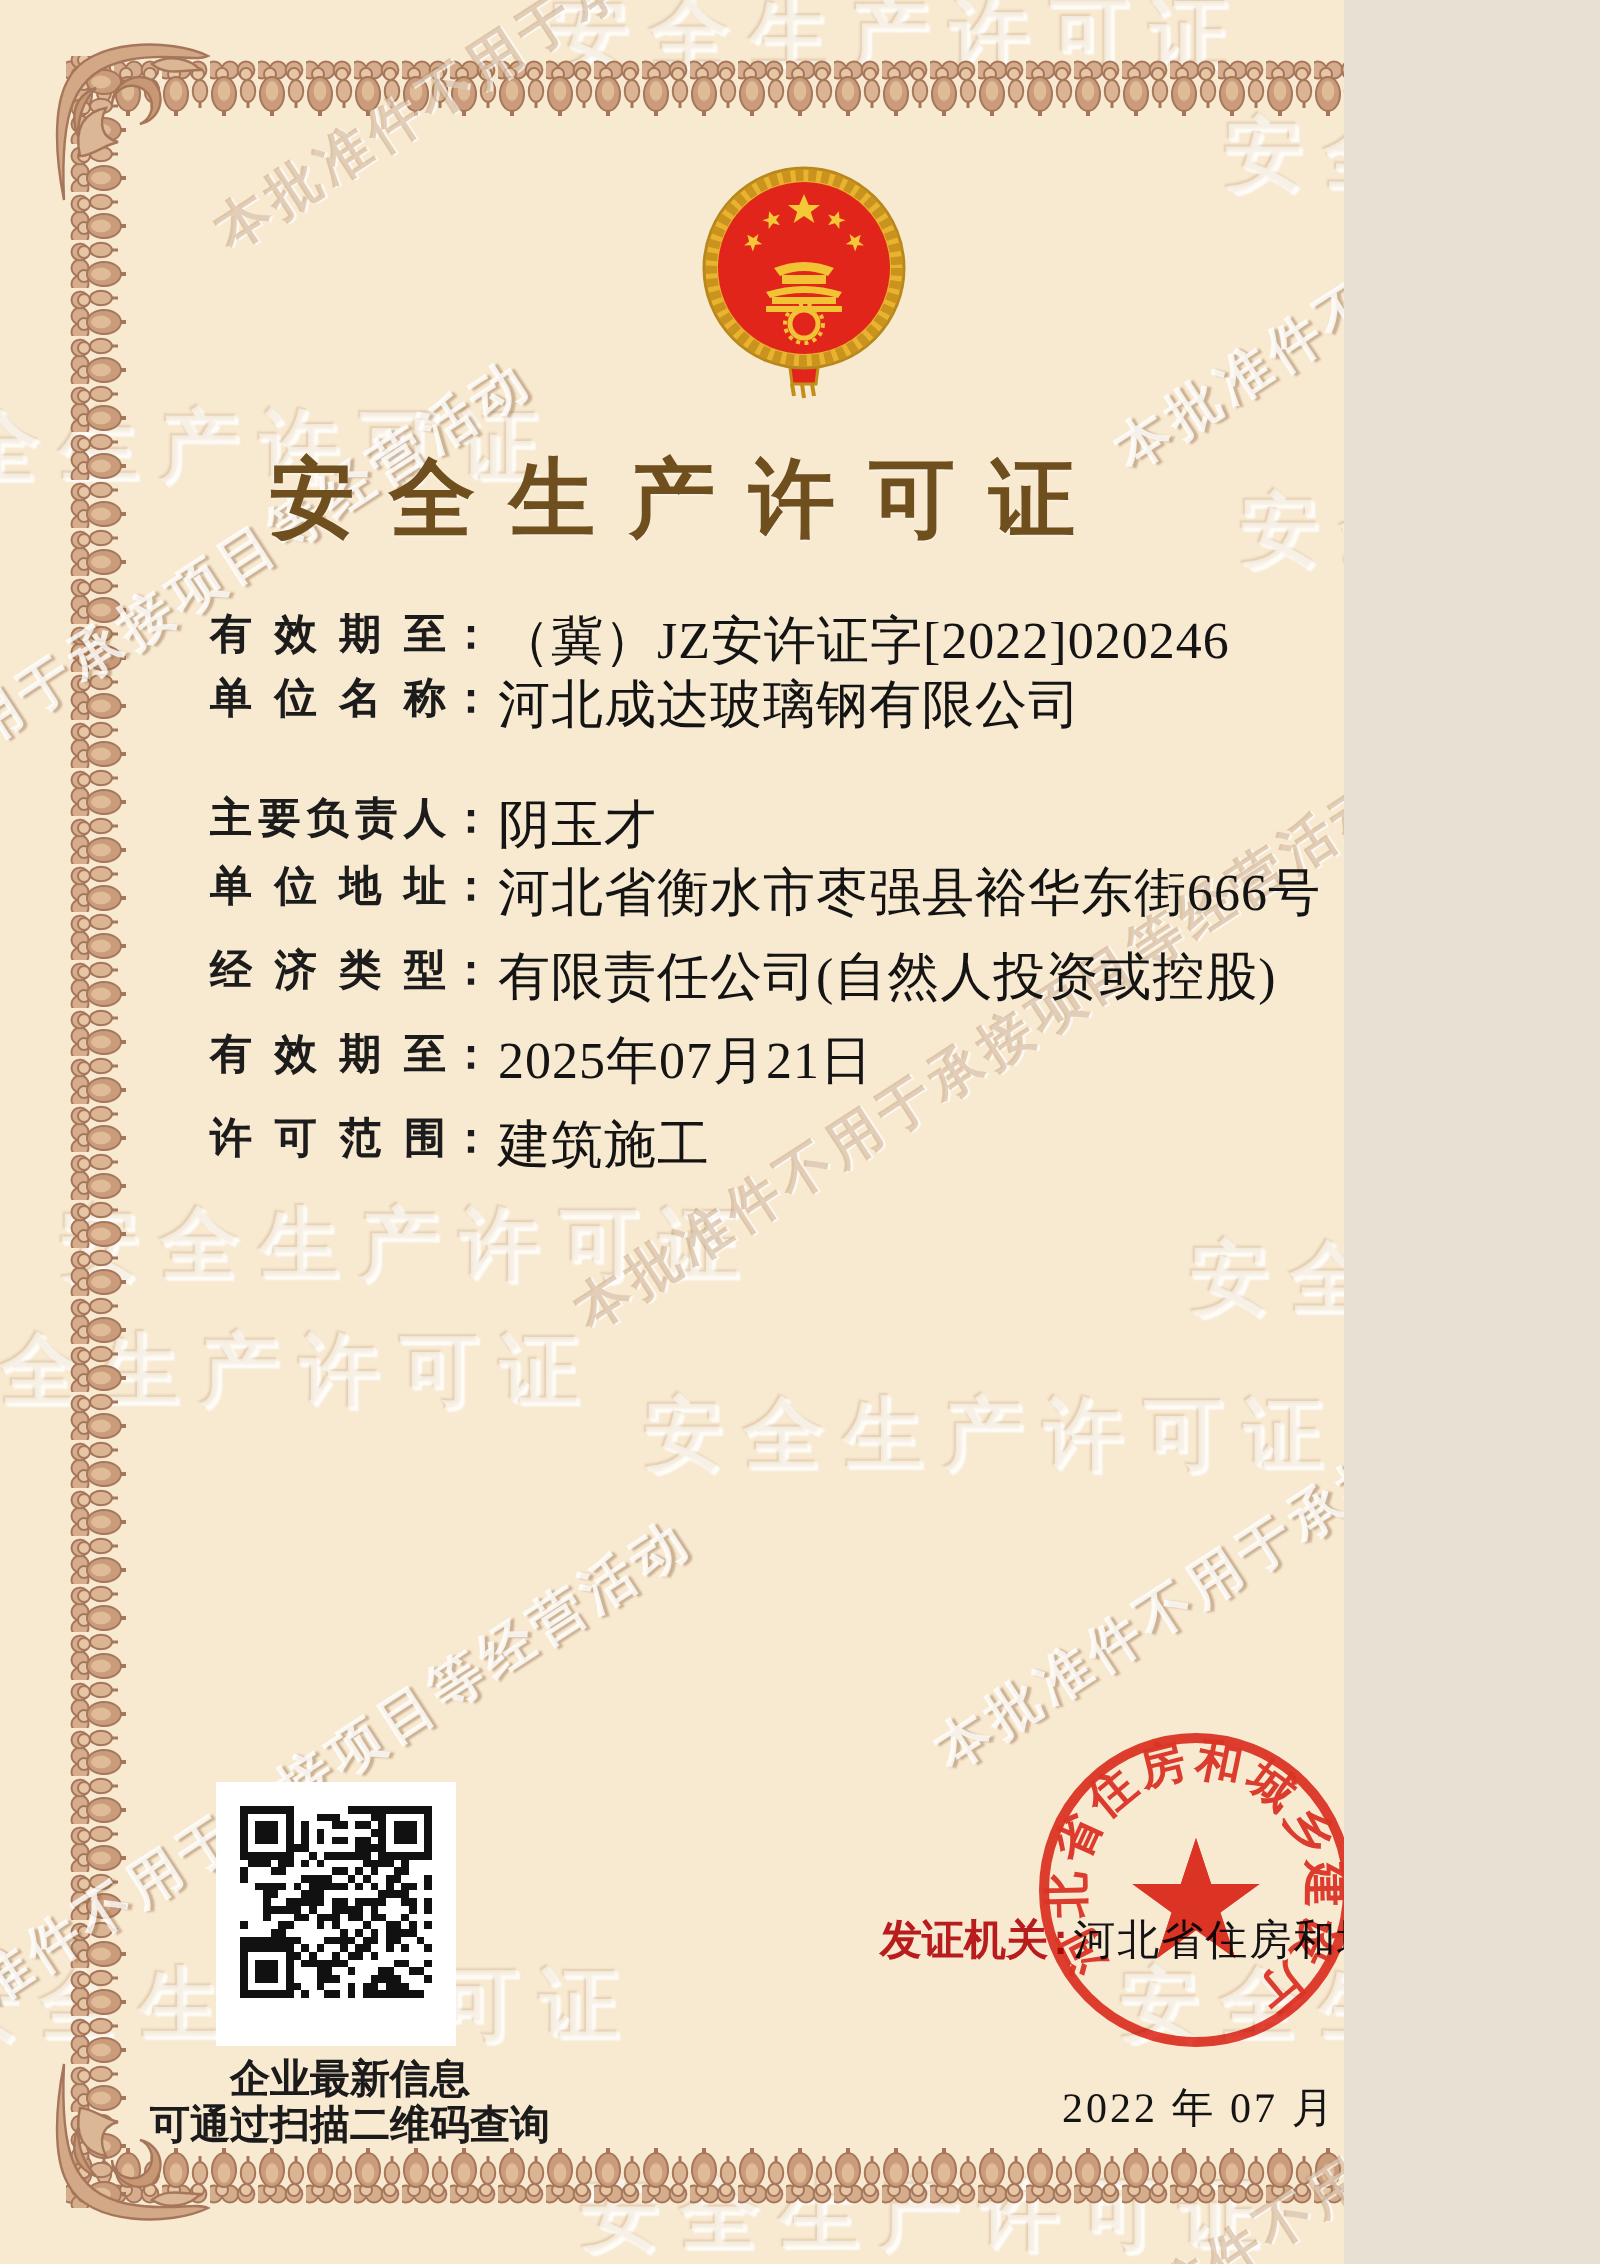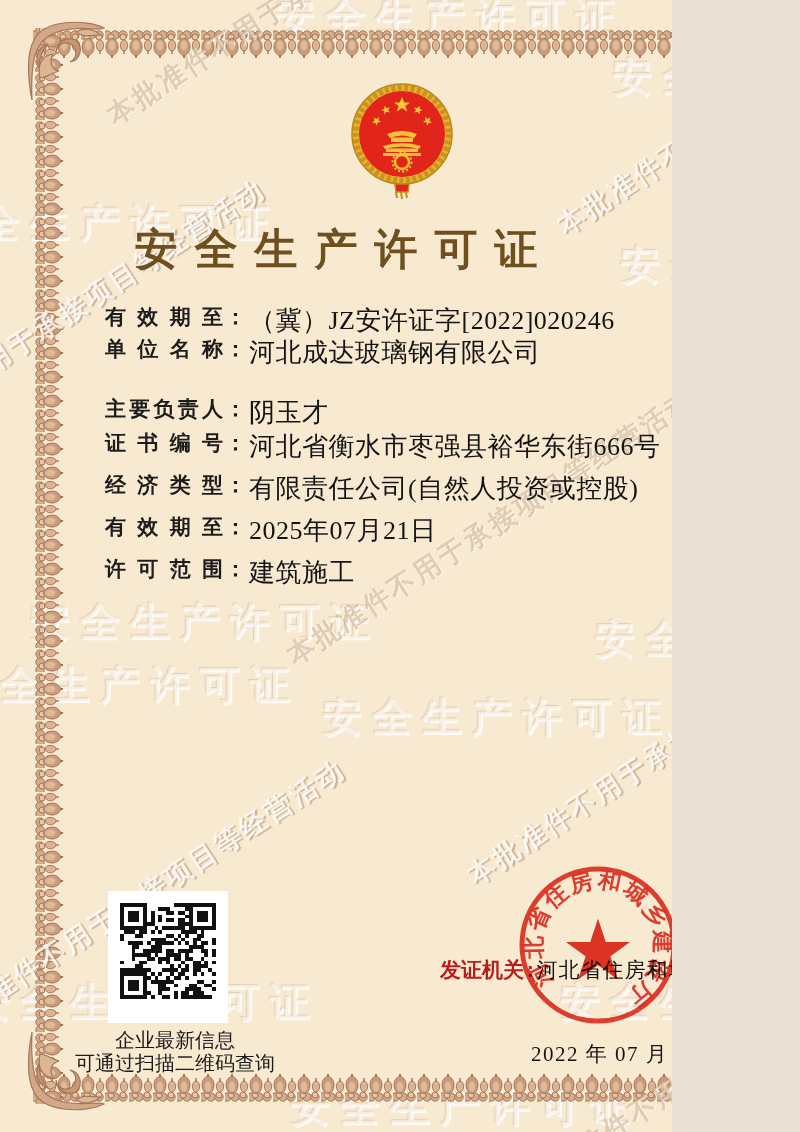--- a/index.html
+++ b/index.html
@@ -25,21 +25,21 @@
   .field-row{position:absolute;left:105px;height:28px;white-space:nowrap;}
   .f-label{display:inline-block;width:118px;font-family:"Liberation Sans",sans-serif;
            font-weight:bold;font-size:21px;color:#1c1c1c;text-align:justify;text-align-last:justify;
            vertical-align:top;}
   .f-colon{font-family:"Liberation Sans",sans-serif;font-weight:bold;font-size:21px;color:#1c1c1c;
            margin:0 3px 0 2px;vertical-align:top;}
   .f-value{font-size:26px;color:#141414;letter-spacing:0.5px;vertical-align:top;}
   .qr-box{position:absolute;left:108px;top:891px;width:120px;height:132px;background:#ffffff;}
   .qr-box svg{position:absolute;left:12px;top:12px;}
   .qr-caption{position:absolute;left:55px;top:1029px;width:240px;text-align:center;
-              font-family:"Liberation Sans",sans-serif;font-weight:normal;font-size:20px;
+              font-family:"Liberation Sans",sans-serif;font-weight:bold;font-size:20px;
               color:#1b1b1b;line-height:23px;}
   .issuer{position:absolute;left:440px;top:956px;font-size:21px;white-space:nowrap;}
   .issuer .i-label{font-family:Liberation Mono, monospace;font-weight:bold;color:#b91c1c;}
   .issuer .i-value{font-size:21px;color:#141414;letter-spacing:1px;}
   .issue-date{position:absolute;left:531px;top:1040px;font-size:21px;color:#141414;
               letter-spacing:1.5px;white-space:nowrap;}
   .stamp{position:absolute;left:498px;top:845px;mix-blend-mode:multiply;opacity:0.93;}
 </style>
 </head>
 <body>
@@ -152,21 +152,21 @@
     <div class="field-row" style="top:303px">
       <span class="f-label">有效期至</span><span class="f-colon">：</span><span class="f-value">（冀）JZ安许证字[2022]020246</span>
     </div>
     <div class="field-row" style="top:335px">
       <span class="f-label">单位名称</span><span class="f-colon">：</span><span class="f-value">河北成达玻璃钢有限公司</span>
     </div>
     <div class="field-row" style="top:395px">
       <span class="f-label">主要负责人</span><span class="f-colon">：</span><span class="f-value">阴玉才</span>
     </div>
     <div class="field-row" style="top:429px">
-      <span class="f-label">证书编号</span><span class="f-colon">：</span><span class="f-value">河北省衡水市枣强县裕华东街666号</span>
+      <span class="f-label">单位地址</span><span class="f-colon">：</span><span class="f-value">河北省衡水市枣强县裕华东街666号</span>
     </div>
     <div class="field-row" style="top:471px">
       <span class="f-label">经济类型</span><span class="f-colon">：</span><span class="f-value">有限责任公司(自然人投资或控股)</span>
     </div>
     <div class="field-row" style="top:513px">
       <span class="f-label">有效期至</span><span class="f-colon">：</span><span class="f-value">2025年07月21日</span>
     </div>
     <div class="field-row" style="top:555px">
       <span class="f-label">许可范围</span><span class="f-colon">：</span><span class="f-value">建筑施工</span>
     </div>

